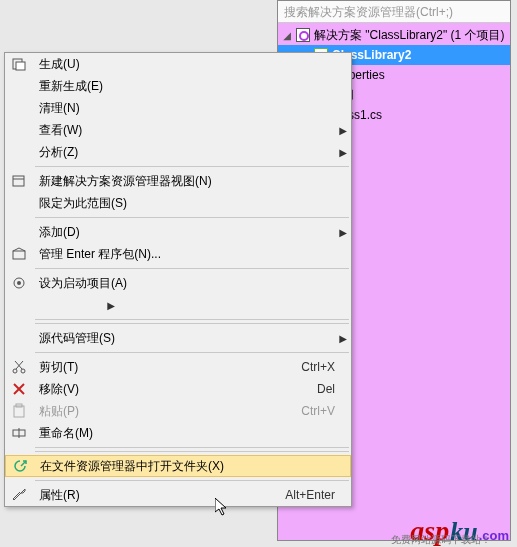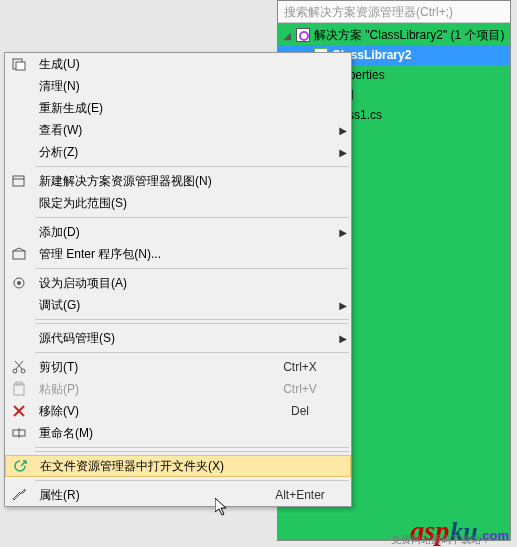--- a/index.html
+++ b/index.html
@@ -1,31 +1,31 @@
 <!DOCTYPE html>
 <html><head>
 <meta charset="utf-8">
 <style>
 *{margin:0;padding:0;box-sizing:border-box;font-family:"Microsoft YaHei","Segoe UI",sans-serif;font-size:12px}
 body{width:517px;height:547px;background:#e8e8e8;position:relative;overflow:hidden}
-.solution-panel{position:absolute;right:6px;top:0;width:234px;height:541px;background:#22c55e;border:1px solid #888}
+.solution-panel{position:absolute;right:6px;top:0;width:234px;height:541px;background:#f0abfc;border:1px solid #888}
 .search-box{width:100%;height:22px;background:#fafafa;border-bottom:1px solid #ccc;padding:3px 6px;color:#999}
 .tree{padding:2px 0}
 .tree-row{display:flex;align-items:center;height:20px;padding:0 4px;gap:4px}
 .tree-row.sel{background:#3399ff;color:#fff}
 .tree-row .indent{display:inline-block}
 .sln-icon{width:14px;height:14px;background:#fff;border:1px solid #555;position:relative}
 .sln-icon::after{content:"";position:absolute;left:2px;top:2px;width:6px;height:6px;border:2px solid #b53de8;border-radius:50%}
 .cs-icon{width:14px;height:14px;background:#fff;border:1px solid #5bb85b;color:#5bb85b;font-size:9px;font-weight:bold;text-align:center;line-height:12px}
 .caret{width:10px;text-align:center;color:#555;font-size:10px}
 .ctx-menu{position:absolute;left:4px;top:52px;width:348px;background:#f0f0f0;border:1px solid #999;box-shadow:2px 2px 4px rgba(0,0,0,.25)}
 .mi{display:flex;align-items:center;height:22px;position:relative}
 .mi .ic{width:28px;display:flex;align-items:center;justify-content:center;color:#555}
 .mi .lbl{flex:1;padding-left:6px}
-.mi .sc{width:70px;color:#333;text-align:center}
+.mi .sc{width:70px;color:#333;text-align:right}
 .mi .sub{width:16px;text-align:center;color:#333;font-size:10px}
 .mi.dis .lbl,.mi.dis .sc{color:#999}
 .mi.hov{background:#fde8a6;border:1px solid #e5c365;height:22px}
 .sep{height:1px;background:#c8c8c8;margin:3px 2px 3px 30px}
 .cursor{position:absolute;left:215px;top:498px;z-index:10;pointer-events:none}
 .logo{position:absolute;right:8px;bottom:0;font-weight:bold;font-style:italic;display:flex;align-items:baseline;gap:1px}
 .logo .a{color:#c40000;font-size:28px;font-family:Georgia,serif}
 .logo .k{color:#0c4a6e;font-size:26px;font-family:Georgia,serif}
 .logo .c{color:#6d28d9;font-size:13px;font-style:normal}
 .logo-sub{position:absolute;right:26px;bottom:0;font-size:10px;color:#777}
@@ -70,27 +70,27 @@
           <rect x="2" y="3" width="9" height="10" fill="none" stroke="#555"></rect>
           <rect x="5" y="6" width="9" height="8" fill="#fff" stroke="#555"></rect>
         </svg>
       </div>
       <div class="lbl">生成(U)</div>
       <div class="sc"></div>
       <div class="sub"></div>
     </div>
   <div class="mi">
       <div class="ic"></div>
+      <div class="lbl">重新生成(E)</div>
+      <div class="sc"></div>
+      <div class="sub"></div>
+    </div>
+  <div class="mi">
+      <div class="ic"></div>
       <div class="lbl">清理(N)</div>
-      <div class="sc"></div>
-      <div class="sub"></div>
-    </div>
-  <div class="mi">
-      <div class="ic"></div>
-      <div class="lbl">重新生成(E)</div>
       <div class="sc"></div>
       <div class="sub"></div>
     </div>
   <div class="mi">
       <div class="ic"></div>
       <div class="lbl">查看(W)</div>
       <div class="sc"></div>
       <div class="sub">▶</div>
     </div>
   <div class="mi">
@@ -142,21 +142,20 @@
           <circle cx="8" cy="8" r="5" fill="none" stroke="#555"></circle>
           <circle cx="8" cy="8" r="2" fill="#555"></circle>
         </svg>
       </div>
       <div class="lbl">设为启动项目(A)</div>
       <div class="sc"></div>
       <div class="sub"></div>
     </div>
   <div class="mi">
       <div class="ic"></div>
-      <div class="lbl">调试(G)</div>
       <div class="sc"></div>
       <div class="sub">▶</div>
     </div>
   <div class="sep"></div>
   <div class="sep"></div>
   <div class="mi">
       <div class="ic"></div>
       <div class="lbl">源代码管理(S)</div>
       <div class="sc"></div>
       <div class="sub">▶</div>
@@ -168,40 +167,40 @@
           <circle cx="4" cy="12" r="2" fill="none" stroke="#555"></circle>
           <circle cx="12" cy="12" r="2" fill="none" stroke="#555"></circle>
           <line x1="5" y1="10" x2="12" y2="2" stroke="#555"></line>
           <line x1="11" y1="10" x2="4" y2="2" stroke="#555"></line>
         </svg>
       </div>
       <div class="lbl">剪切(T)</div>
       <div class="sc">Ctrl+X</div>
       <div class="sub"></div>
     </div>
+  <div class="mi">
+      <div class="ic">
+        <svg class="ico" viewBox="0 0 16 16">
+          <line x1="3" y1="3" x2="13" y2="13" stroke="#c22" stroke-width="2"></line>
+          <line x1="13" y1="3" x2="3" y2="13" stroke="#c22" stroke-width="2"></line>
+        </svg>
+      </div>
+      <div class="lbl">移除(V)</div>
+      <div class="sc">Del</div>
+      <div class="sub"></div>
+    </div>
   <div class="mi dis">
       <div class="ic">
         <svg class="ico" viewBox="0 0 16 16">
           <rect x="3" y="3" width="10" height="11" fill="none" stroke="#aaa"></rect>
           <rect x="5" y="1" width="6" height="3" fill="none" stroke="#aaa"></rect>
         </svg>
       </div>
       <div class="lbl">粘贴(P)</div>
       <div class="sc">Ctrl+V</div>
-      <div class="sub"></div>
-    </div>
-  <div class="mi">
-      <div class="ic">
-        <svg class="ico" viewBox="0 0 16 16">
-          <line x1="3" y1="3" x2="13" y2="13" stroke="#c22" stroke-width="2"></line>
-          <line x1="13" y1="3" x2="3" y2="13" stroke="#c22" stroke-width="2"></line>
-        </svg>
-      </div>
-      <div class="lbl">移除(V)</div>
-      <div class="sc">Del</div>
       <div class="sub"></div>
     </div>
   <div class="mi">
       <div class="ic">
         <svg class="ico" viewBox="0 0 16 16">
           <rect x="2" y="5" width="12" height="6" fill="none" stroke="#555"></rect>
           <line x1="8" y1="3" x2="8" y2="13" stroke="#555"></line>
         </svg>
       </div>
       <div class="lbl">重命名(M)</div>

